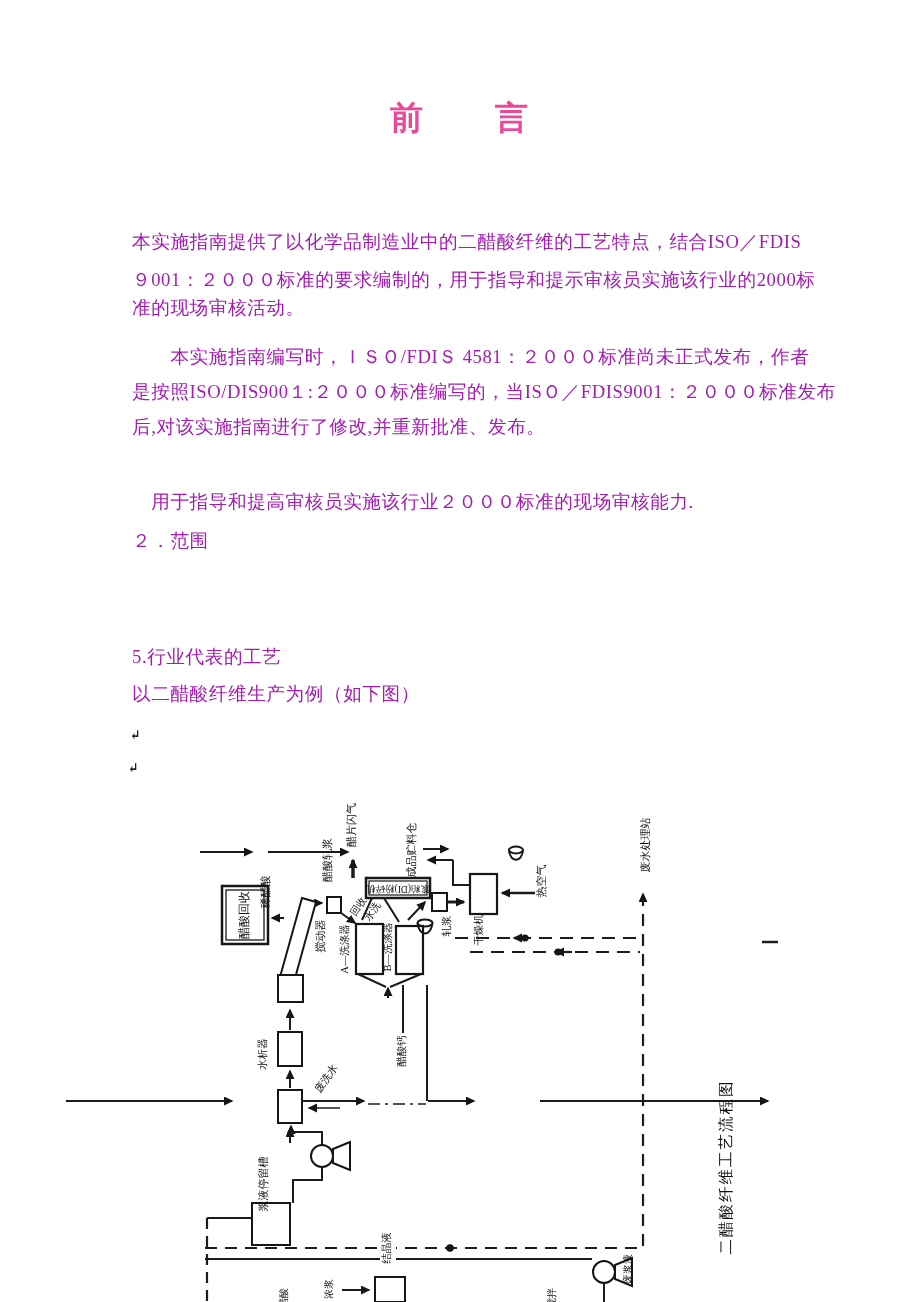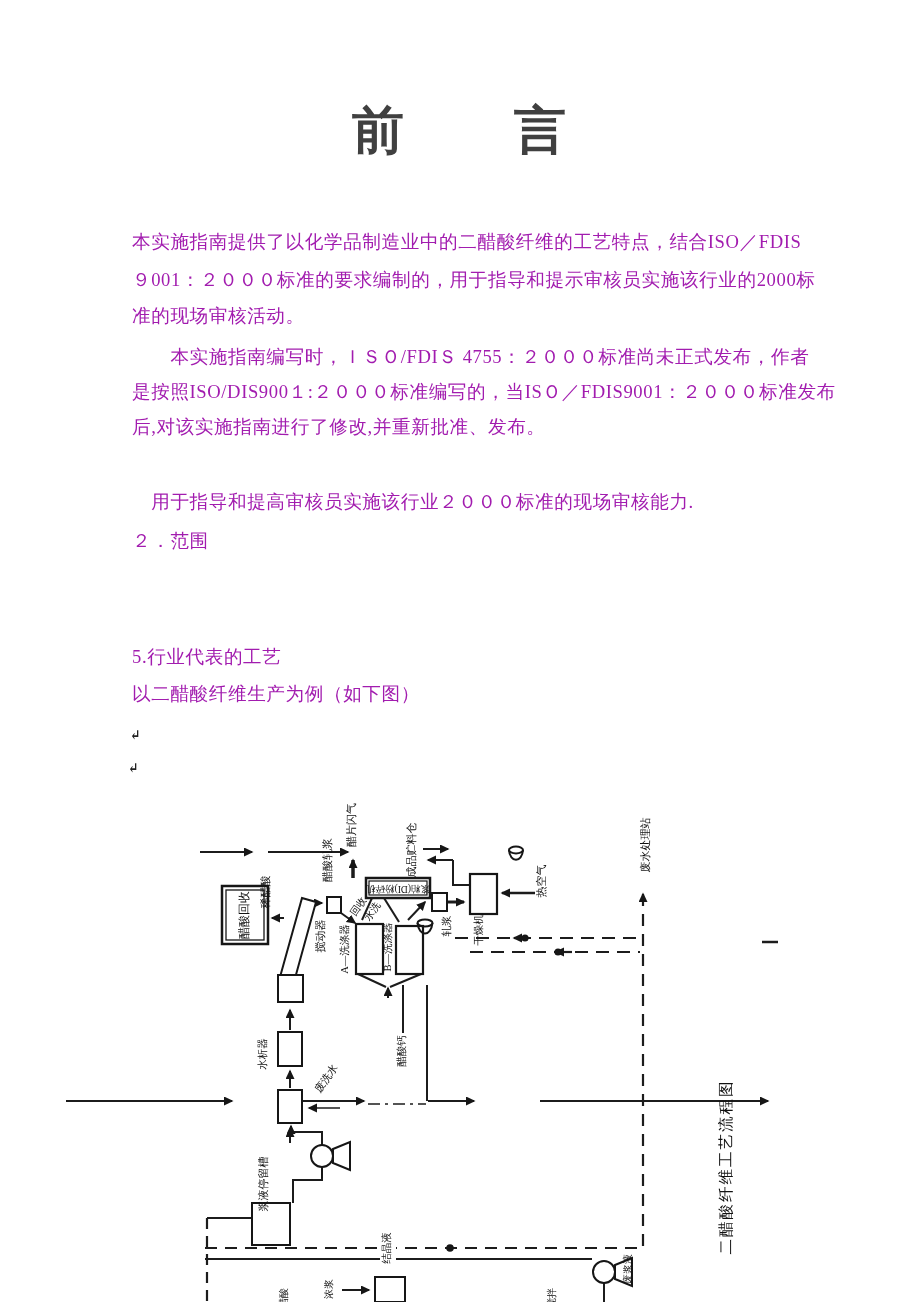--- a/index.html
+++ b/index.html
@@ -3,21 +3,21 @@
 <meta charset="utf-8">
 <style>
   html,body{margin:0;padding:0;}
   body{
     width:920px;height:1302px;background:#ffffff;position:relative;overflow:hidden;
     font-family:"Liberation Serif","DejaVu Serif",serif;color:#151515;
   }
   .page{position:absolute;inset:0;background:#fff;}
   .doc-title{
     position:absolute;top:96px;left:0;width:920px;text-align:center;
-    font-size:52px;font-weight:bold;letter-spacing:2px;color:#404040;
+    font-size:33px;font-weight:bold;letter-spacing:2px;color:#ec4899;
   }
   .bline{
     position:absolute;left:132px;width:680px;white-space:pre;
     font-size:18.6px;letter-spacing:0.6px;color:#a21caf;
     font-weight:500;
   }
   .pilcrow{
     position:absolute;font-size:15px;color:#222;font-weight:bold;
     transform:scaleX(0.8);
   }
@@ -29,22 +29,22 @@
 </style>
 </head>
 <body>
 
 <div class="page">
 
   <div class="doc-title">前　　言</div>
 
   <div class="bline" style="top:229px">本实施指南提供了以化学品制造业中的二醋酸纤维的工艺特点，结合ISO／FDIS</div>
   <div class="bline" style="top:267px">９001：２０００标准的要求编制的，用于指导和提示审核员实施该行业的2000标</div>
-  <div class="bline" style="top:303px">准的现场审核活动。</div>
-  <div class="bline" style="top:344px">　　本实施指南编写时，ＩＳＯ/FDIＳ 4755：２０００标准尚未正式发布，作者</div>
+  <div class="bline" style="top:295px">准的现场审核活动。</div>
+  <div class="bline" style="top:344px">　　本实施指南编写时，ＩＳＯ/FDIＳ 4581：２０００标准尚未正式发布，作者</div>
   <div class="bline" style="top:379px">是按照ISO/DIS900１:２０００标准编写的，当ISＯ／FDIS9001：２０００标准发布</div>
   <div class="bline" style="top:414px">后,对该实施指南进行了修改,并重新批准、发布。</div>
   <div class="bline" style="top:489px">　用于指导和提高审核员实施该行业２０００标准的现场审核能力.</div>
   <div class="bline" style="top:528px">２．范围</div>
   <div class="bline" style="top:644px">5.行业代表的工艺</div>
   <div class="bline" style="top:681px">以二醋酸纤维生产为例（如下图）</div>
 
   <div class="pilcrow" style="left:129px;top:726px">↵</div>
   <div class="pilcrow" style="left:127px;top:759px">↵</div>
 

